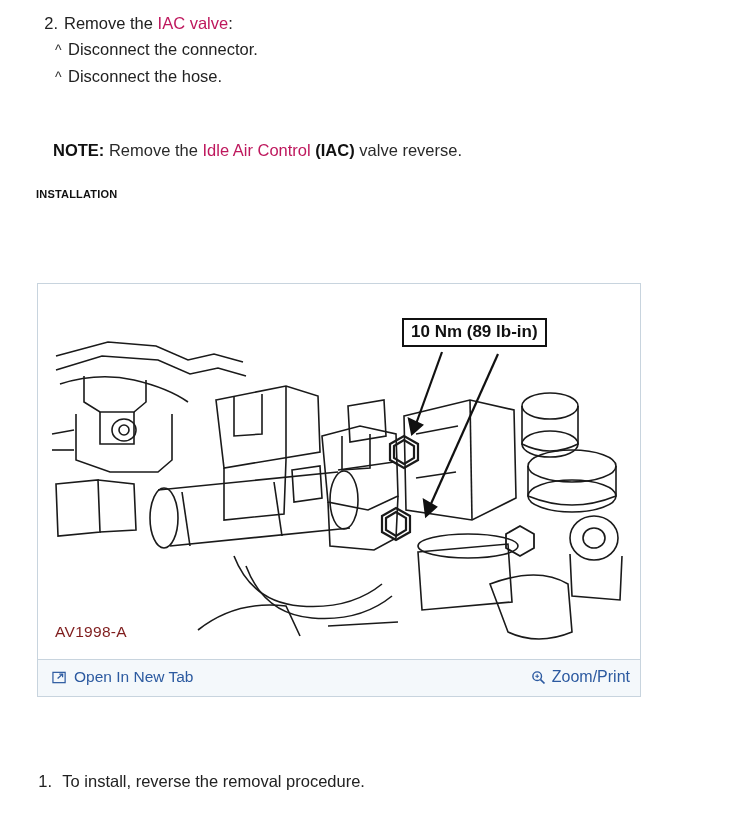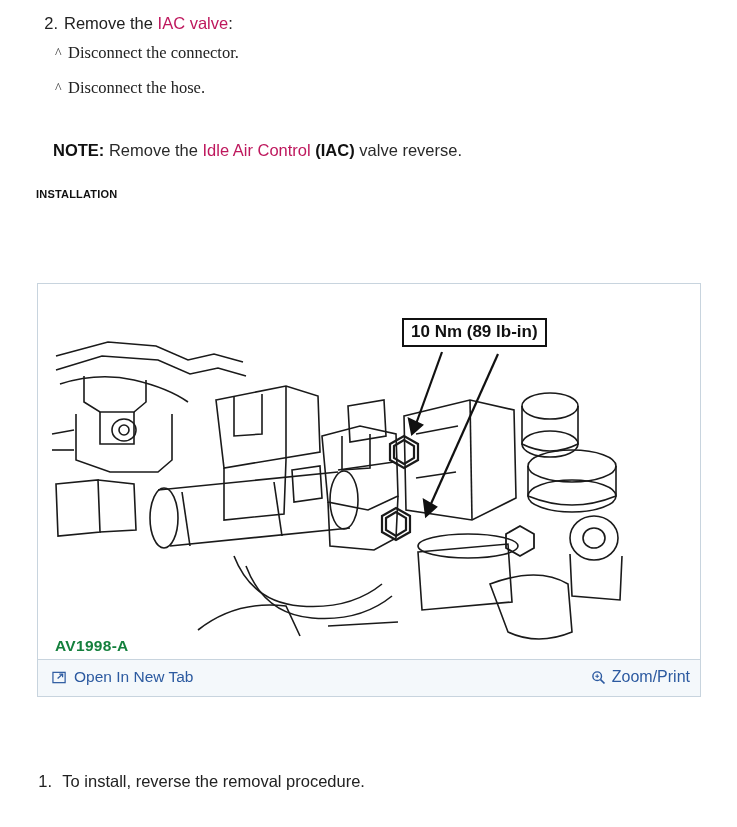--- a/index.html
+++ b/index.html
@@ -40,24 +40,23 @@
   .link {
     color: #be185d;
     margin-top: 36px;
   }
   .sub-list {
     margin-top: 0px;
     padding-left: 17px;
   }
   .sub-line {
     font-size: 16.5px;
-    line-height: 34px;
+    line-height: 26px;
     color: #222;
     white-space: nowrap;
-    font-family: Liberation Serif, serif;
   }
   .caret {
     display: inline-block;
     width: 13px;
     font-size: 14px;
     color: #333;
   }
   
   .note {
     position: absolute;
@@ -76,39 +75,39 @@
     font-size: 11px;
     font-weight: bold;
     letter-spacing: 0.2px;
     color: #111;
   }
   
   .figure {
     position: absolute;
     left: 37px;
     top: 283px;
-    width: 664px;
+    width: 604px;
     height: 414px;
     border: 1px solid #c8d4de;
     background: #ffffff;
   }
   .figure-img {
     position: relative;
     width: 602px;
     height: 375px;
     overflow: hidden;
     background: #fff;
   }
   .fig-caption {
     position: absolute;
     left: 17px;
-    bottom: 4px;
+    bottom: 18px;
     font-size: 15.5px;
-    font-weight: bold;
-    color: #15803d;
+    font-weight: normal;
+    color: #7f1d1d;
     letter-spacing: 0.3px;
   }
   .torque-label {
     position: absolute;
     left: 364px;
     top: 34px;
     border: 2px solid #111;
     background: #fff;
     padding: 2px 7px 3px 7px;
     font-size: 17px;

